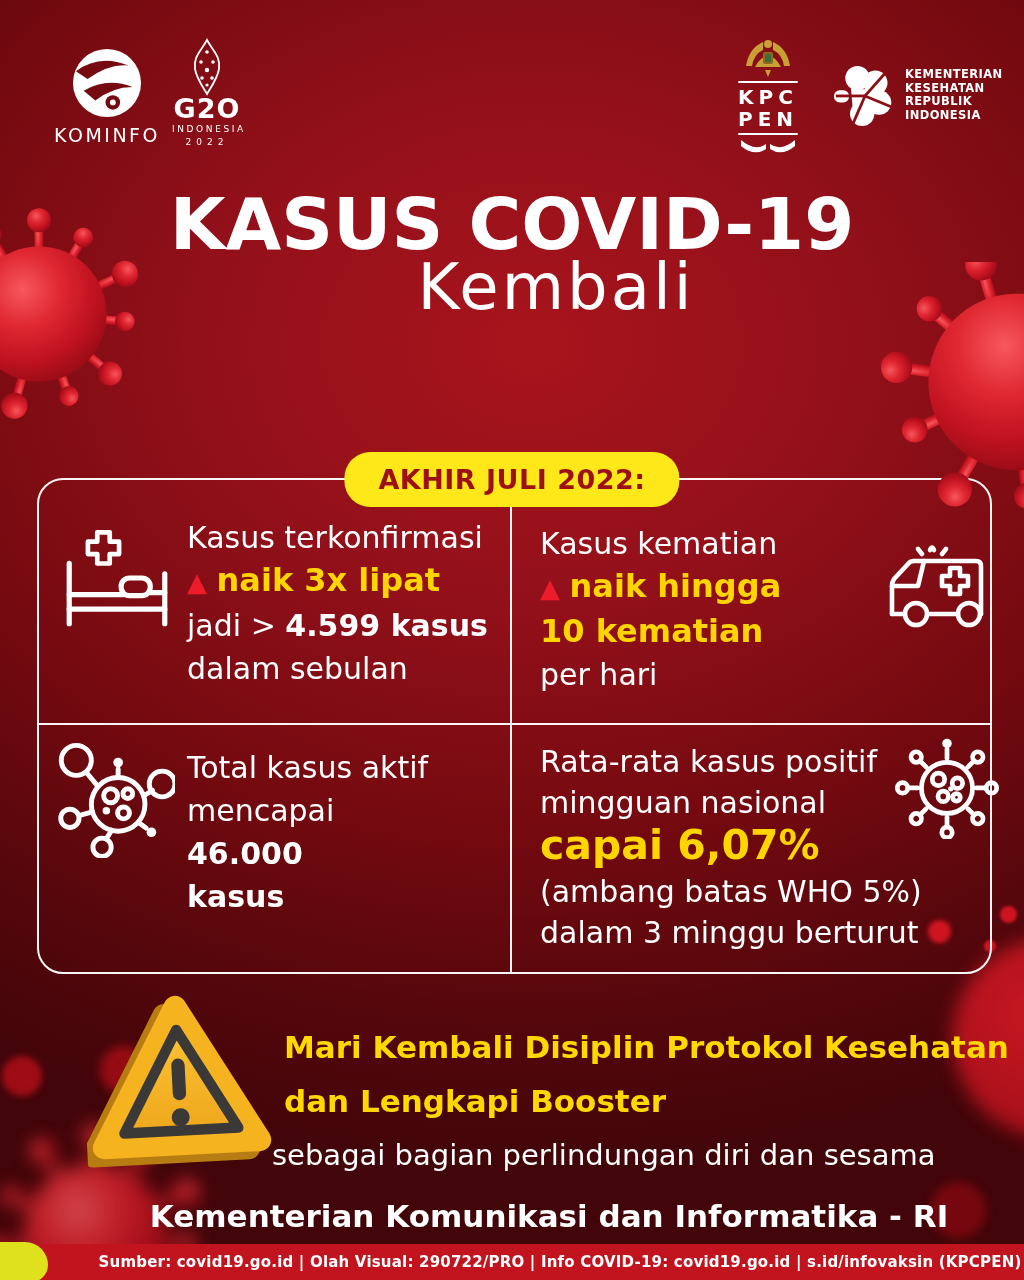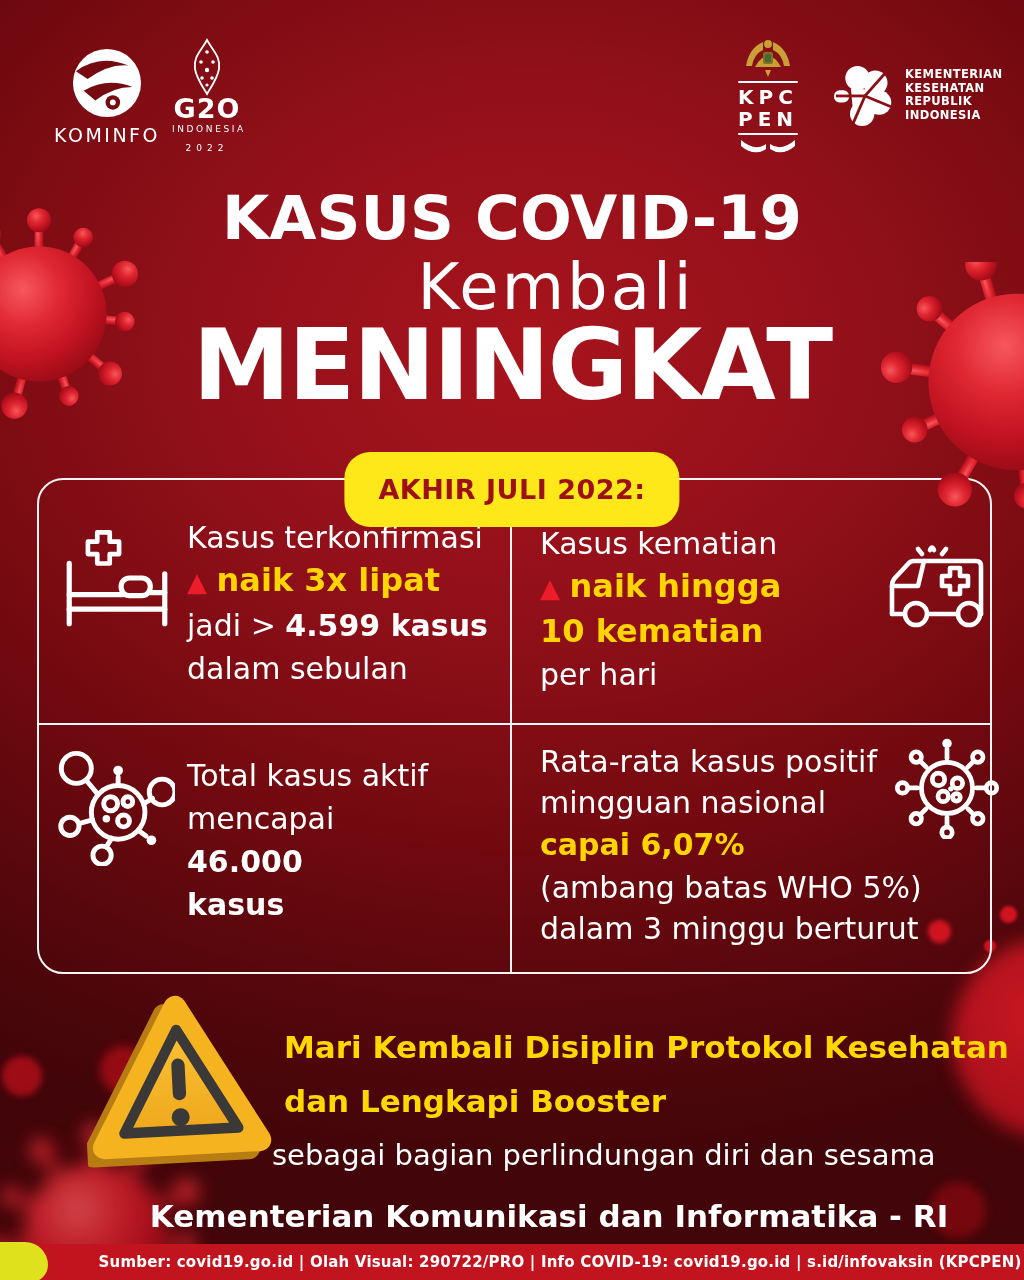--- a/index.html
+++ b/index.html
@@ -11,36 +11,36 @@
   
   .bokeh{position:absolute;border-radius:50%;pointer-events:none;}
   .virus{position:absolute;pointer-events:none;}
 
   
   .kominfo-wrap{left:52px;top:48px;width:110px;text-align:center;color:#fff;z-index:3;}
   .kominfo-label{font-size:19px;letter-spacing:2.5px;margin-top:6px;}
   .g20-wrap{left:172px;top:38px;width:70px;text-align:center;color:#fff;z-index:3;}
   .g20-name{font-size:27px;font-weight:700;letter-spacing:1px;line-height:26px;}
   .g20-country{font-size:9px;letter-spacing:2.6px;margin-top:2px;}
-  .g20-year{font-size:9px;letter-spacing:5px;margin-top:9px;}
+  .g20-year{font-size:9px;letter-spacing:5px;margin-top:3px;}
   .kpcpen-wrap{left:736px;top:36px;width:64px;text-align:center;color:#fff;z-index:3;}
   .kpc-line{height:2px;background:#fff;border-radius:2px;margin:3px 2px;}
   .kpc-txt{font-size:20px;font-weight:700;letter-spacing:5px;line-height:22px;}
   .kemenkes-wrap{left:834px;top:62px;z-index:3;display:flex;align-items:center;}
   .kemenkes-text{color:#fff;font-size:11.5px;font-weight:700;line-height:13.5px;letter-spacing:.4px;margin-left:9px;}
 
   
   .title{left:0;width:1024px;text-align:center;color:#fff;z-index:3;}
-  .t1{top:182px;font-size:61px;font-weight:700;letter-spacing:0px;}
+  .t1{top:182px;font-size:72px;font-weight:700;letter-spacing:0px;}
   .t2{top:250px;font-size:64px;font-weight:400;letter-spacing:3px;padding-left:44px;}
   .t3{top:308px;font-size:98px;font-weight:700;letter-spacing:-2px;}
 
   
   .badge{left:50%;top:452px;transform:translateX(-50%);background:#ffe81a;color:#9c1016;
-    font-size:27px;font-weight:700;letter-spacing:.5px;padding:22px 34px;border-radius:26px;z-index:6;white-space:nowrap;}
+    font-size:27px;font-weight:700;letter-spacing:.5px;padding:12px 34px;border-radius:26px;z-index:6;white-space:nowrap;}
 
   
   .table{left:37px;top:478px;width:951px;height:492px;border:2px solid rgba(255,255,255,.96);
     border-radius:26px;z-index:2;}
   .vdiv{position:absolute;left:471px;top:0;width:2px;height:100%;background:rgba(255,255,255,.96);}
   .hdiv{position:absolute;left:0;top:243px;width:100%;height:2px;background:rgba(255,255,255,.96);}
   .cell{position:absolute;}
   .cell p{margin:0;font-size:30px;line-height:43px;color:#fff;}
   .hl{color:#ffd500;font-weight:700;font-size:32px;}
   .b{font-weight:700;}
@@ -219,21 +219,20 @@
     <div class="kemenkes-text">
       <div>KEMENTERIAN</div>
       <div>KESEHATAN</div>
       <div>REPUBLIK</div>
       <div>INDONESIA</div>
     </div>
   </div>
 
   <div class="abs title t1">KASUS COVID-19</div>
   <div class="abs title t2">Kembali</div>
-  <div class="abs title t3">MENINGKAT</div>
 
   <div class="abs badge">AKHIR JULI 2022:</div>
 
   <div class="abs table">
     <div class="vdiv"></div>
     <div class="hdiv"></div>
 
     <div class="cell" style="left:0;top:0;width:471px;height:301px;">
       <svg class="abs" style="left:24px;top:48px;" width="108" height="100" viewBox="0 0 104 96" fill="none" stroke="#fff" stroke-width="5" stroke-linecap="round" stroke-linejoin="round">
         <path d="M33 4 h12 v9 h9 v12 h-9 v9 h-12 v-9 h-9 v-12 h9 Z" stroke-width="4.5"></path>
@@ -267,21 +266,21 @@
         <path d="M8 76 H20"></path>
           <path d="M44 76 H74"></path>
           <path d="M97 76 H96"></path>
         <circle cx="32" cy="76" r="11"></circle>
           <circle cx="85" cy="76" r="11"></circle>
         <path d="M40 23 L34 48 L8 48"></path>
         <path d="M66 30 h10 v8 h8 v10 h-8 v8 h-10 v-8 h-8 v-10 h8 Z"></path>
       </svg>
     </div>
 
-    <div class="cell" style="left:0;top:246px;width:407px;height:245px;">
+    <div class="cell" style="left:0;top:238px;width:407px;height:245px;">
       <svg class="abs" style="left:18px;top:22px;" width="118" height="118" viewBox="0 0 110 110" fill="none" stroke="#fff" stroke-width="4.6" stroke-linecap="round">
         <circle cx="57" cy="60" r="25"></circle>
         <circle cx="50" cy="52" r="6.5"></circle>
           <circle cx="66" cy="50" r="4.5"></circle>
         <circle cx="62" cy="68" r="5.5"></circle>
           <circle cx="46" cy="66" r="3.5" fill="#fff" stroke="none"></circle>
         <path d="M38 43 L28 31"></path>
           <circle cx="18" cy="19" r="14"></circle>
         <path d="M57 35 L57 27"></path>
           <circle cx="57" cy="21" r="4.5" fill="#fff" stroke="none"></circle>
@@ -298,21 +297,21 @@
         <p><span>Total kasus aktif</span></p>
         <p><span>mencapai </span><span class="b">46.000</span></p>
         <p><span class="b">kasus</span></p>
       </div>
     </div>
 
     <div class="cell" style="left:473px;top:245px;width:478px;height:245px;">
       <div class="abs" style="left:28px;top:16px;">
         <p style="line-height:41px;"><span>Rata-rata kasus positif</span></p>
         <p style="line-height:41px;"><span>mingguan nasional</span></p>
-        <p style="line-height:44px;"><span class="hl" style="font-size:30px;">capai 6,07%</span></p>
+        <p style="line-height:44px;"><span class="hl" style="font-size:41px;">capai 6,07%</span></p>
         <p style="line-height:41px;"><span>(ambang batas WHO 5%)</span></p>
         <p style="line-height:41px;"><span>dalam 3 minggu berturut</span></p>
       </div>
       <svg class="abs" style="left:382px;top:8px;" width="106" height="106" viewBox="0 0 112 112" fill="none" stroke="#fff" stroke-width="5" stroke-linecap="round">
         <circle cx="56" cy="58" r="27"></circle>
         <circle cx="47" cy="49" r="6.5"></circle>
           <circle cx="67" cy="53" r="5.5"></circle>
         <circle cx="52" cy="67" r="5.5"></circle>
           <circle cx="66" cy="68" r="4"></circle>
         <circle cx="60" cy="59" r="2.8" fill="#fff" stroke="none"></circle>

